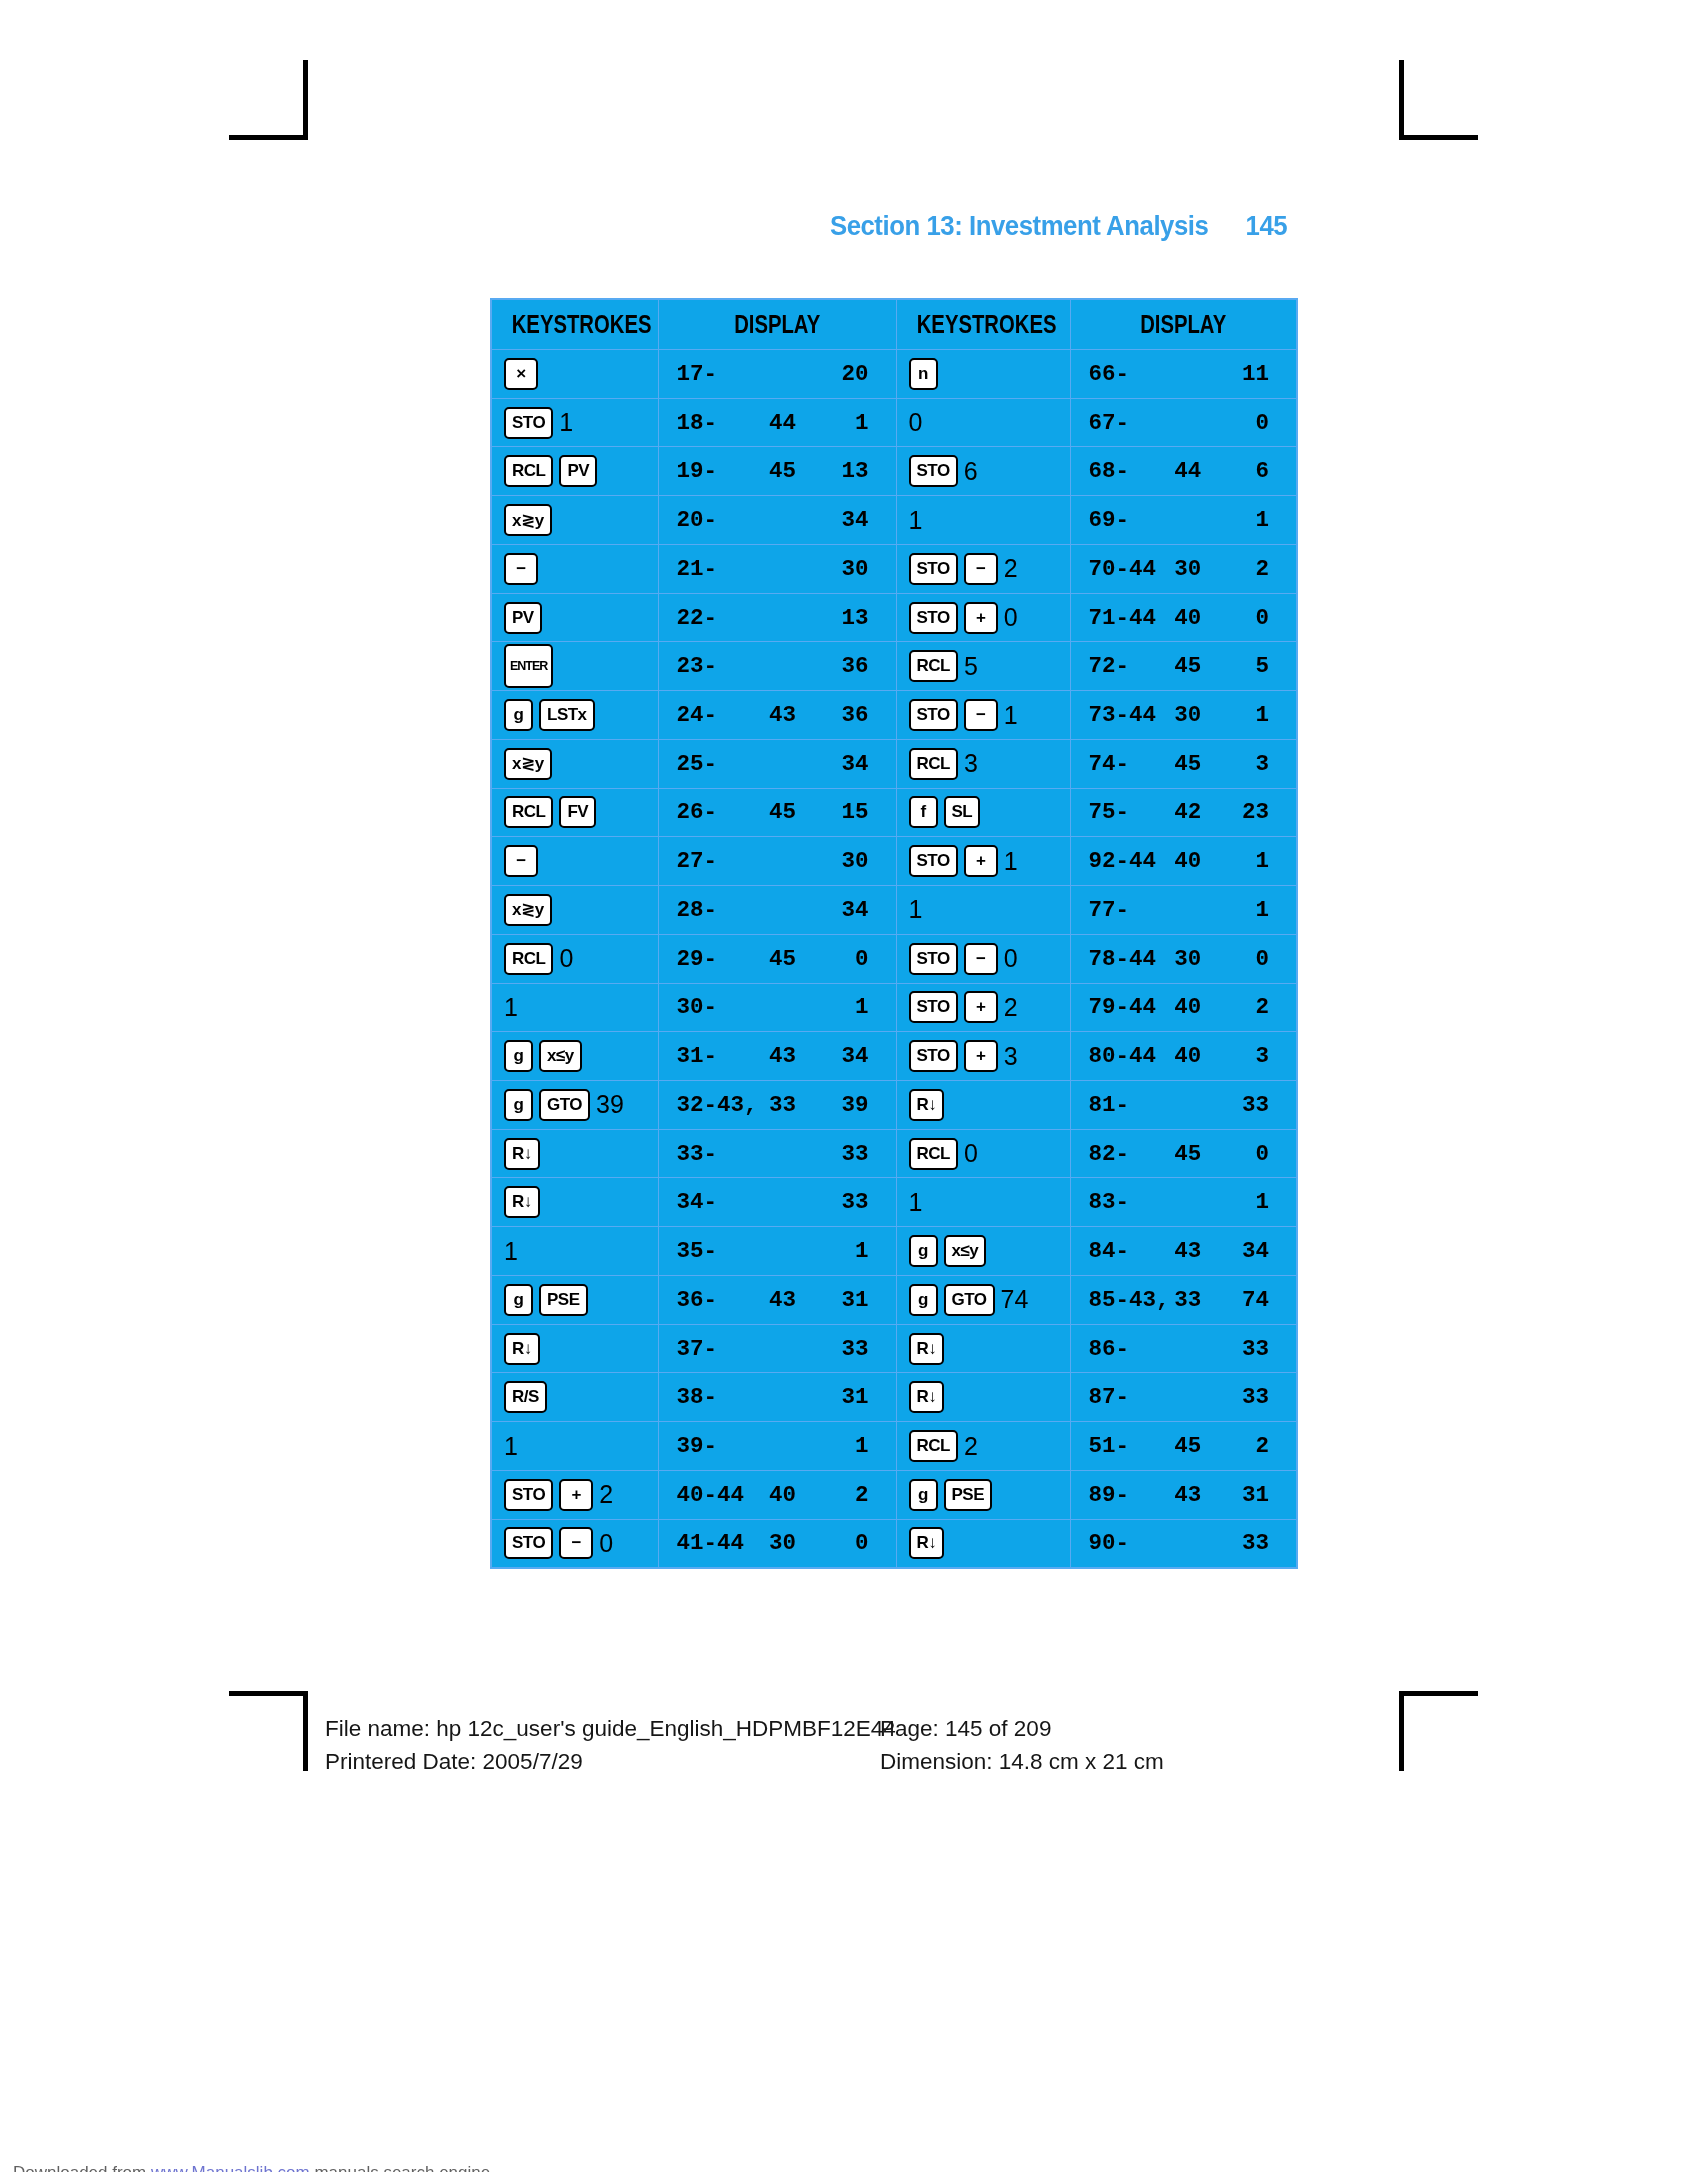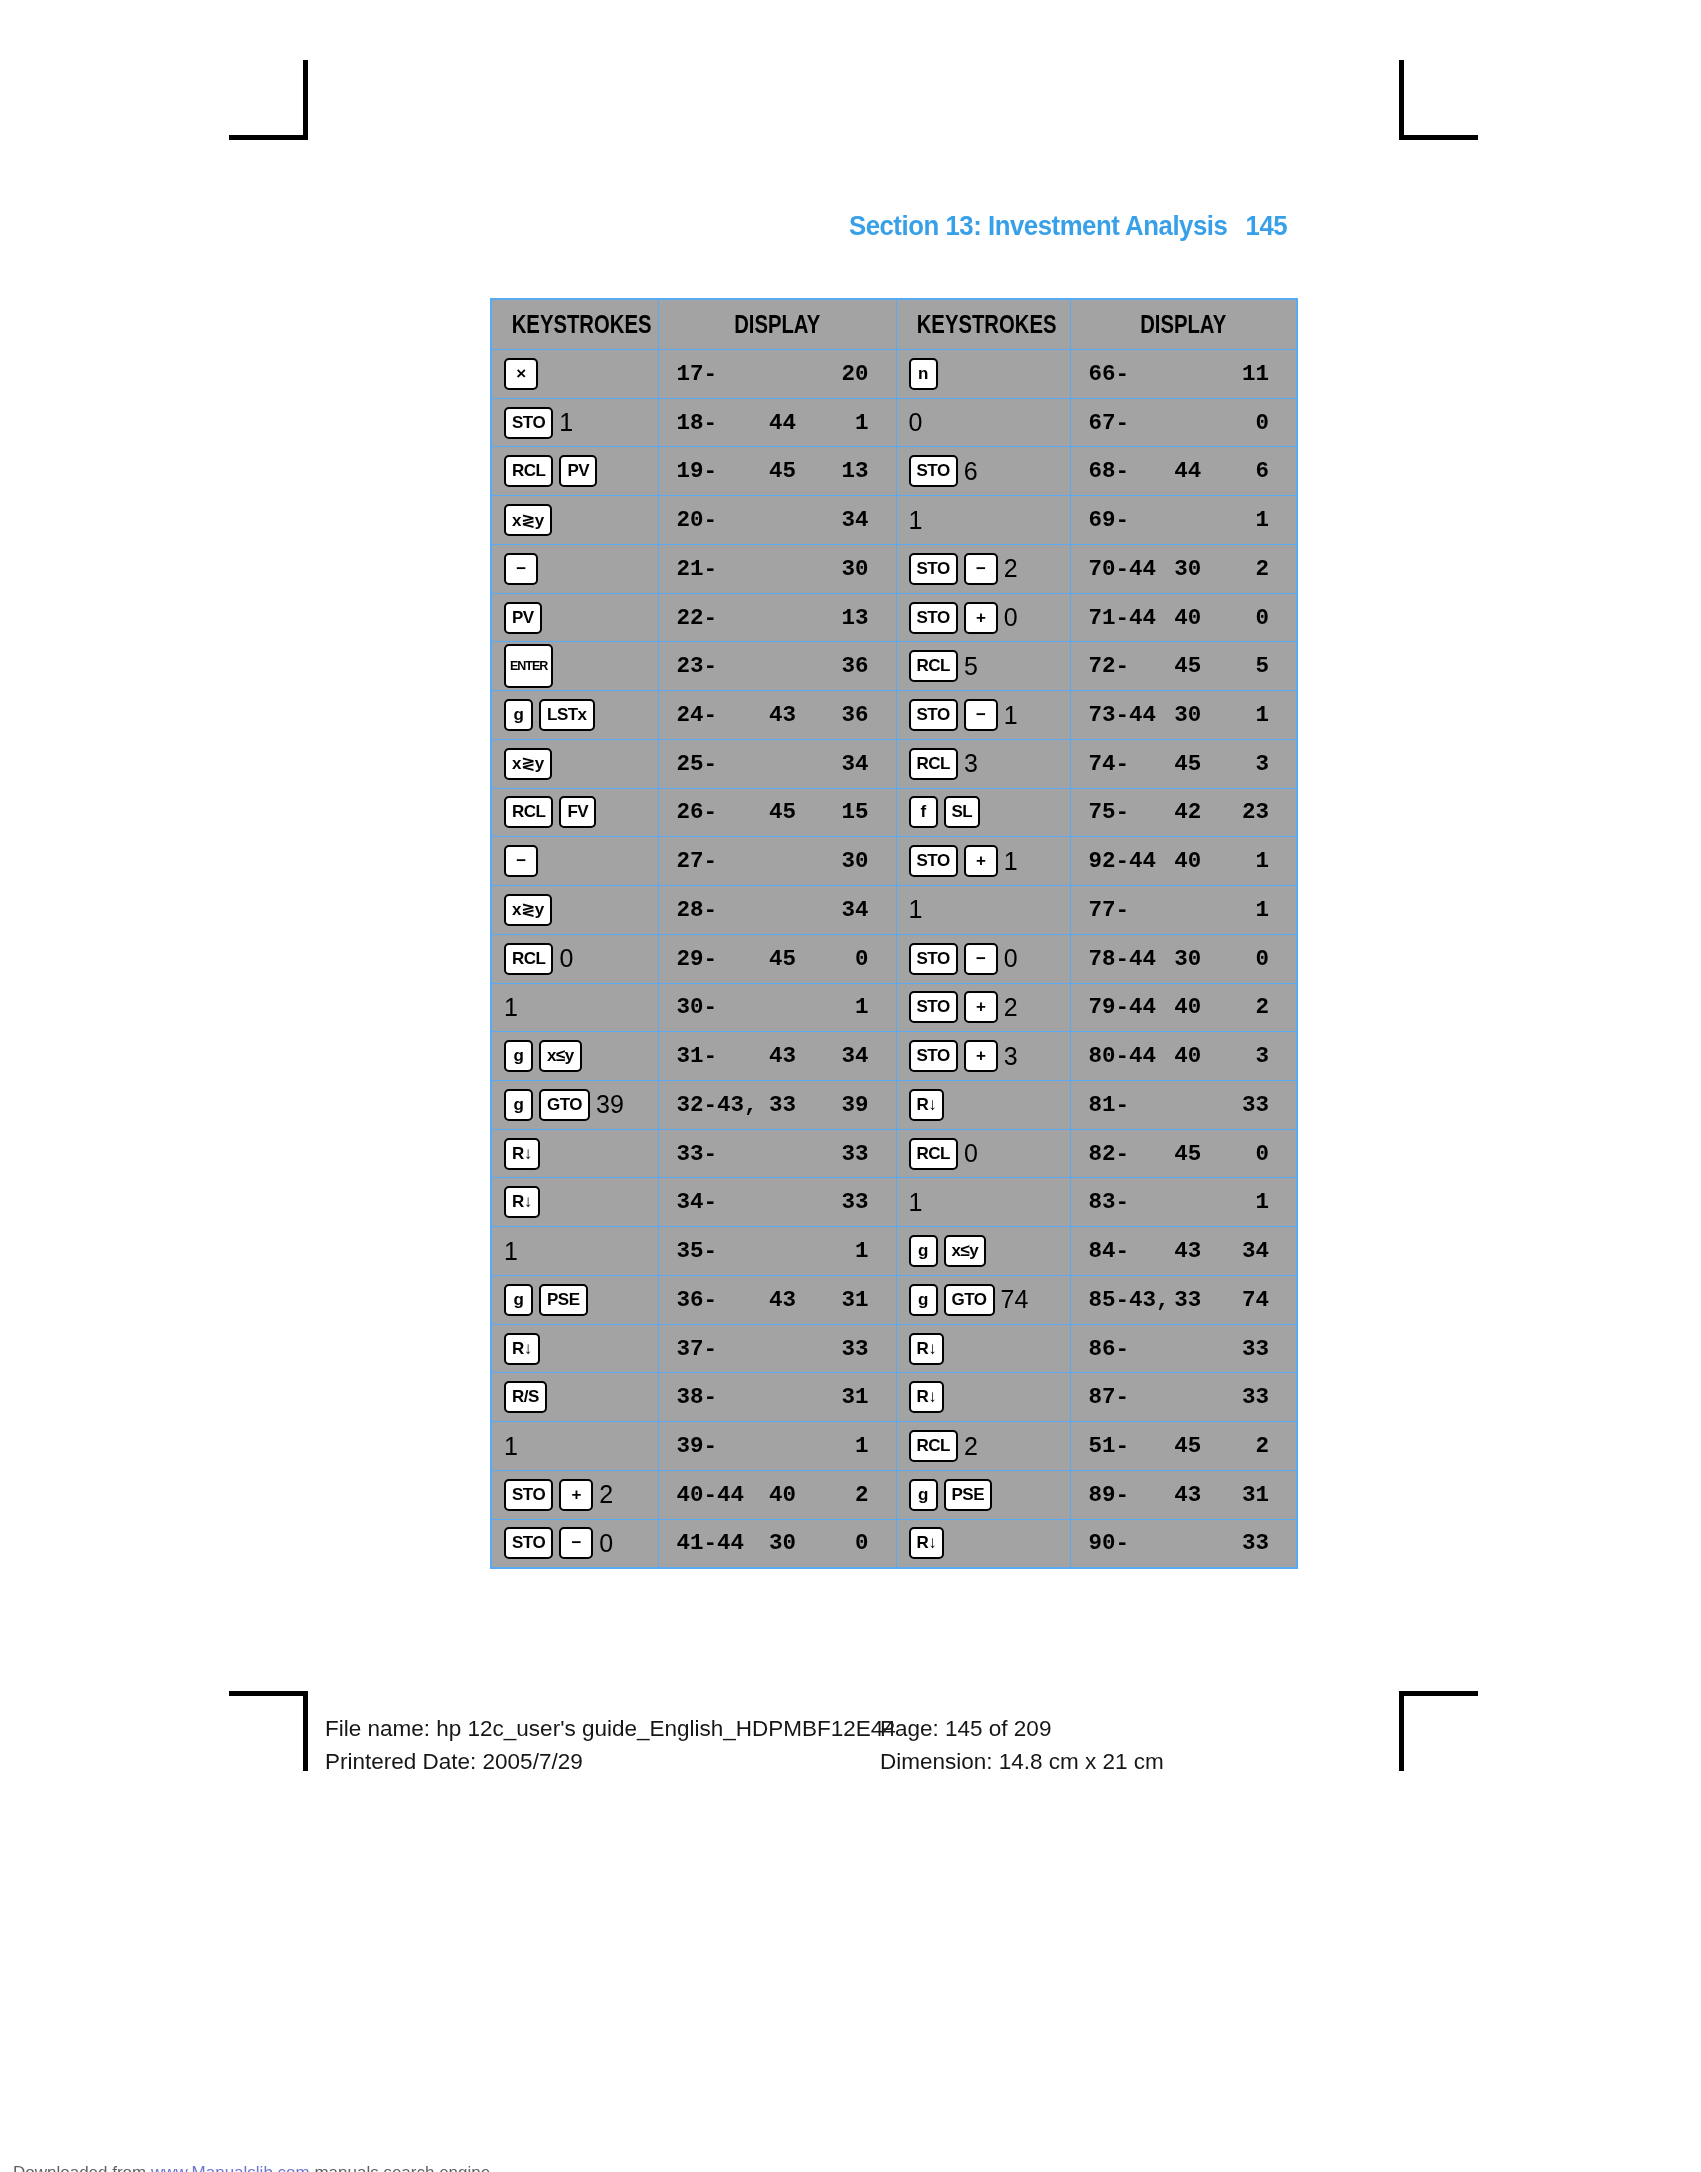--- a/index.html
+++ b/index.html
@@ -14,32 +14,32 @@
   
   .crop{position:absolute;width:74px;height:75px;}
   .crop.tl{left:229px;top:60px;border-right:5px solid #000;border-bottom:5px solid #000;}
   .crop.tr{left:1399px;top:60px;border-left:5px solid #000;border-bottom:5px solid #000;}
   .crop.bl{left:229px;top:1691px;border-right:5px solid #000;border-top:5px solid #000;}
   .crop.br{left:1399px;top:1691px;border-left:5px solid #000;border-top:5px solid #000;}
 
   
   .title-row{
     position:absolute;top:210px;right:415px;
-    display:flex;align-items:center;gap:14px;
+    display:flex;align-items:center;gap:33px;
     color:#38a0e8;font-weight:700;font-size:28px;letter-spacing:-0.5px;
     white-space:nowrap;
   }
   .title-row .squeeze{display:inline-block;transform:scaleX(.92);transform-origin:right center;}
 
   
   table.doc-table{
     position:absolute;left:490px;top:298px;
     width:807px;height:1271px;
     border-collapse:collapse;table-layout:fixed;
-    border:2.5px solid #58aaf2;background:#a3a3a3;
+    border:2.5px solid #58aaf2;background:#0ea5e9;
   }
   .doc-table th,.doc-table td{border:1.5px solid #58aaf2;padding:0;}
   .doc-table th{height:49px;text-align:center;vertical-align:middle;color:#000;}
   .doc-table th .squeeze{
     display:inline-block;font-size:26px;font-weight:700;letter-spacing:0;
     transform:scaleX(.78);transform-origin:center;white-space:nowrap;
   }
   .doc-table tr.data-row{height:47px;}
 
   td.kcell{vertical-align:middle;padding-left:12px;white-space:nowrap;}

